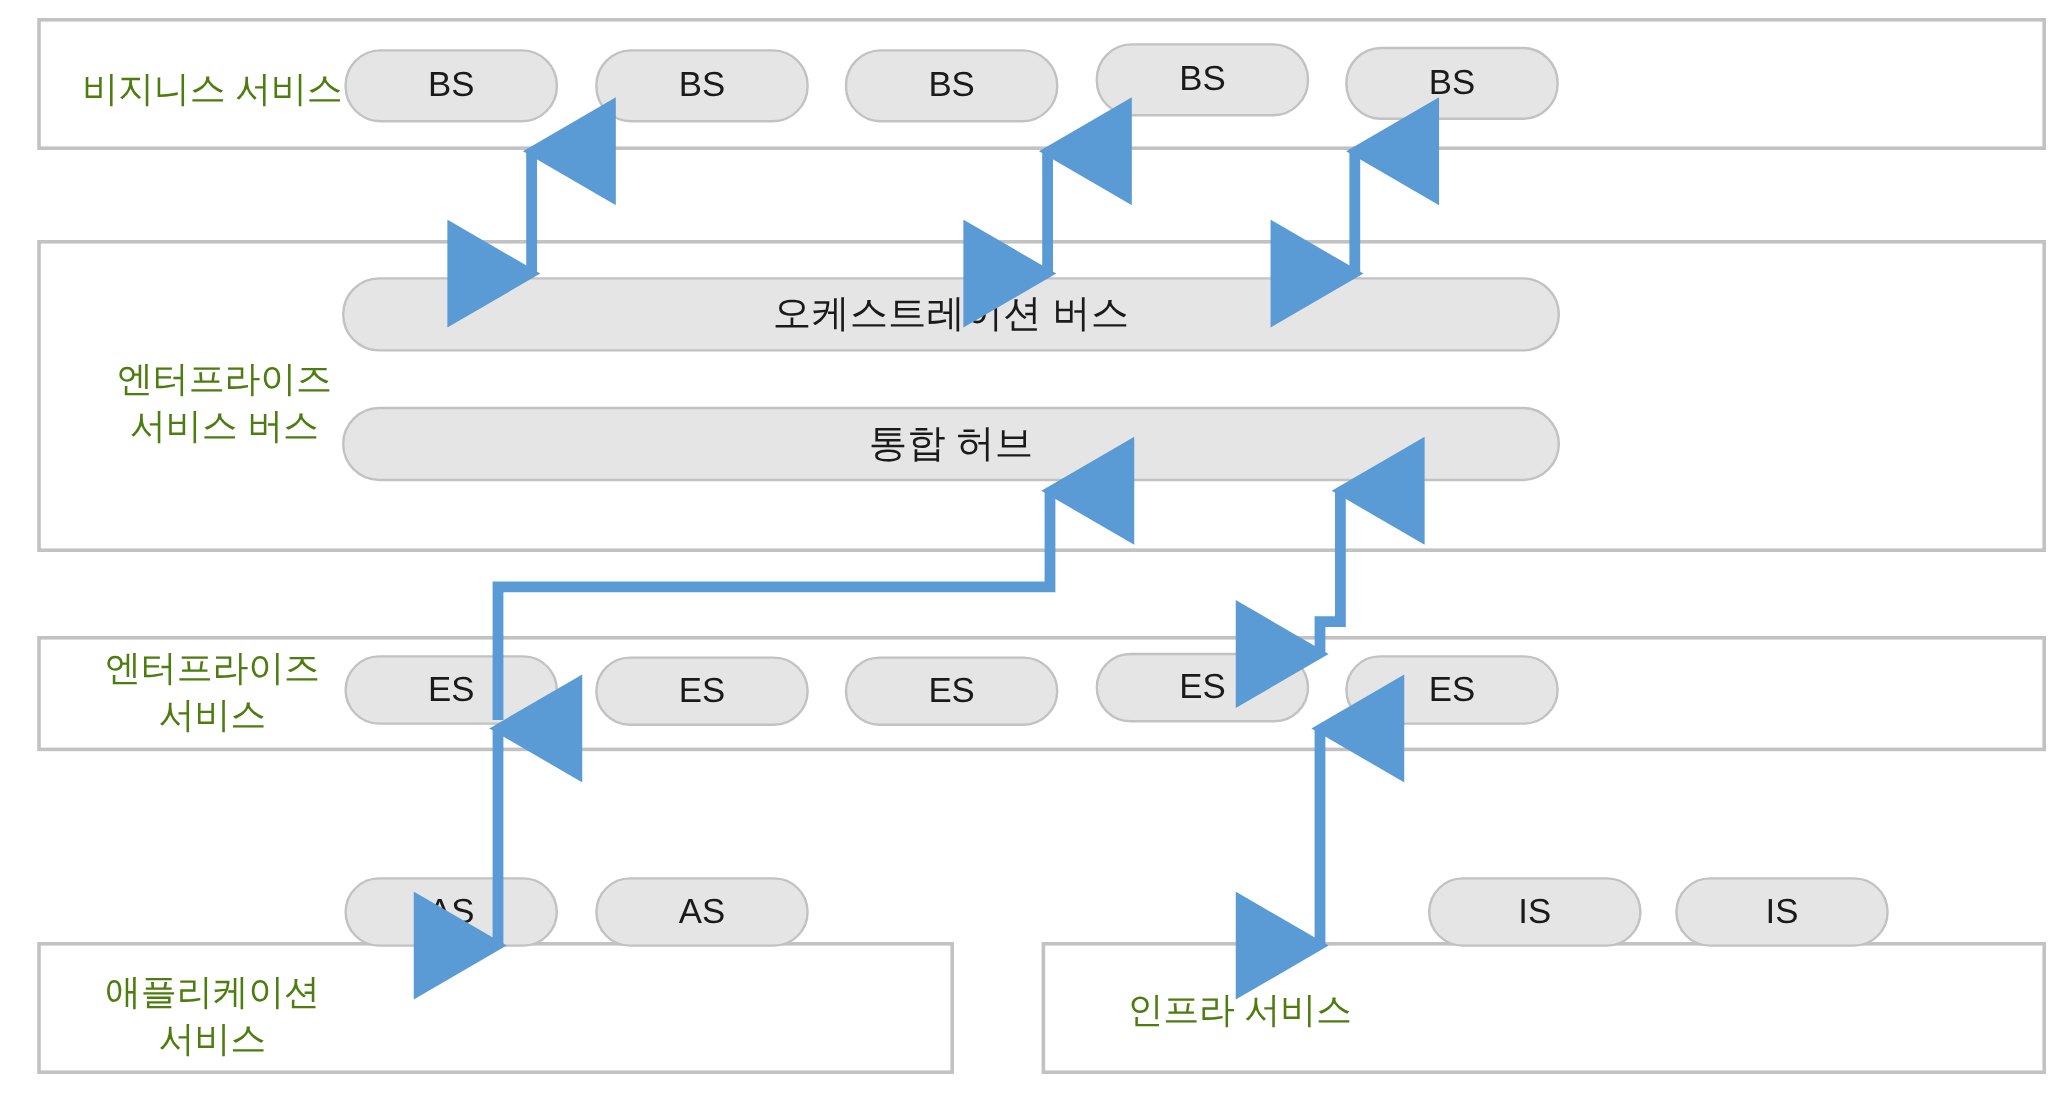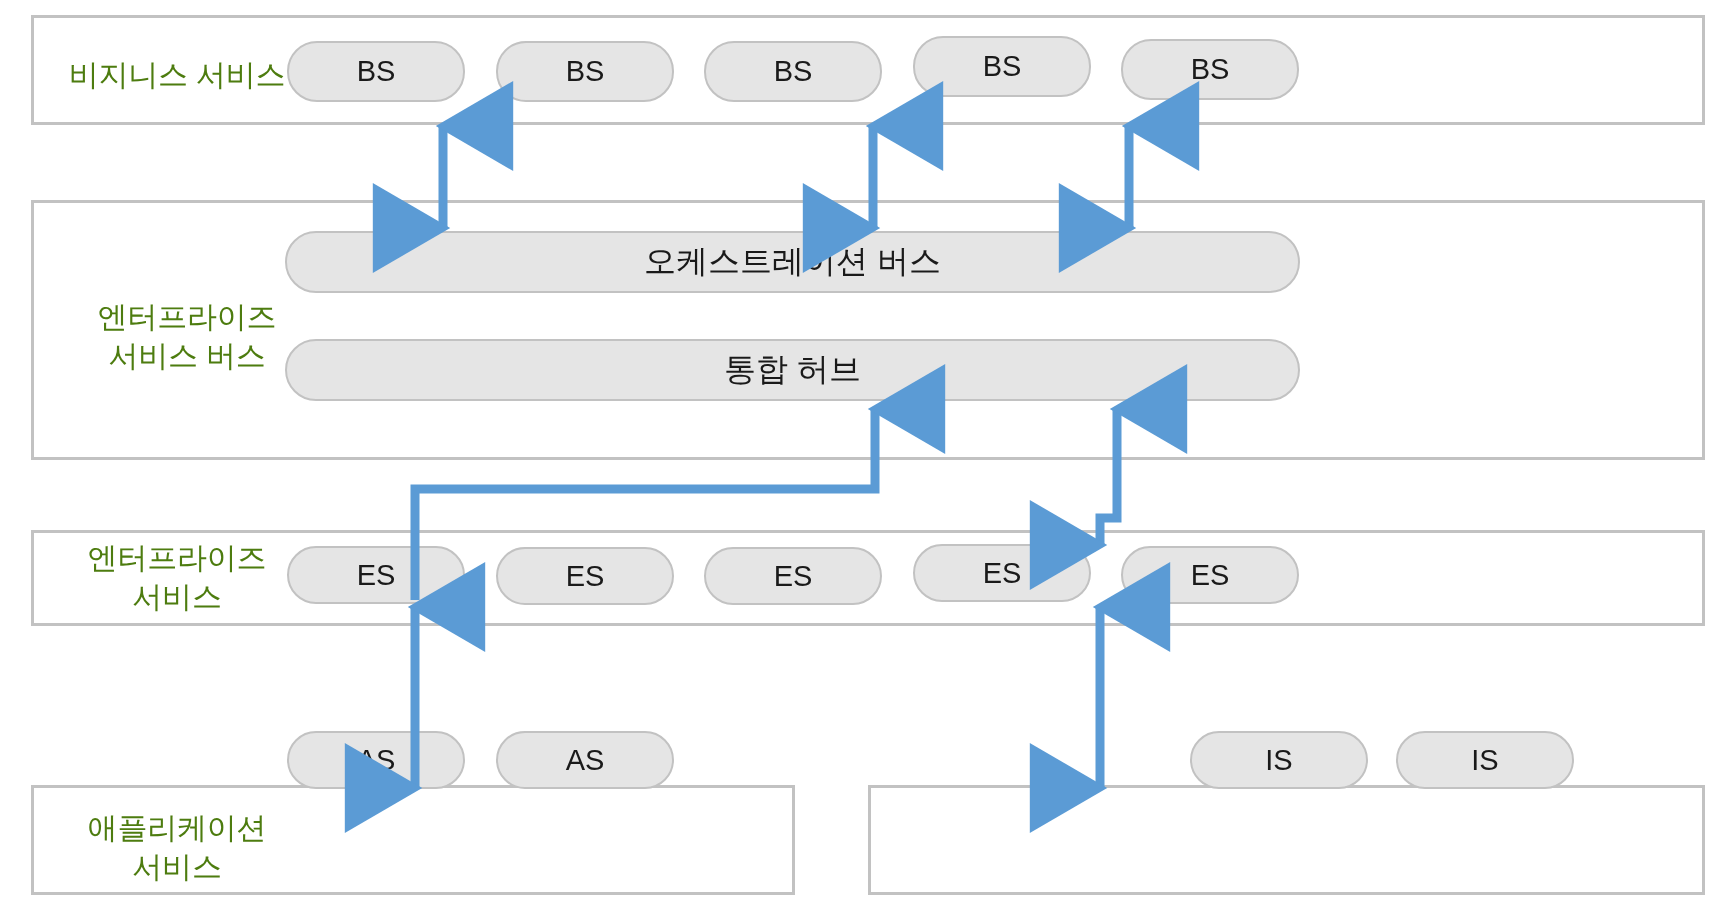--- a/index.html
+++ b/index.html
@@ -98,20 +98,21 @@
   <div class="pill" style="left:1121px; top:546px; width:178px; height:58px;">ES</div>
 
   <div class="layer-box" style="left:31px; top:785px; width:764px; height:110px;"></div>
   <div class="layer-label" style="left:47px; top:793px; width:260px;margin-top:15px;">애플리케이션
 서비스</div>
 
   <div class="pill" style="left:287px; top:731px; width:178px; height:58px; top:731px;">AS</div>
   <div class="pill" style="left:496px; top:731px; width:178px; height:58px;">AS</div>
 
   <div class="layer-box" style="left:868px; top:785px; width:837px; height:110px;"></div>
+  <div class="layer-label" style="left:893px; top:823px; width:280px;">인프라 서비스</div>
 
   <div class="pill" style="left:1190px; top:731px; width:178px; height:58px;">IS</div>
   <div class="pill" style="left:1396px; top:731px; width:178px; height:58px;">IS</div>
 
   <svg id="connectors" viewBox="0 0 1720 924" xmlns="http://www.w3.org/2000/svg">
     <defs>
       <marker id="arrowUp" markerWidth="10" markerHeight="10" refX="5" refY="1.2" orient="auto-start-reverse" markerUnits="strokeWidth">
         <path d="M0,9 L5,0.4 L10,9 Z" fill="#5B9BD5"></path>
       </marker>
       <marker id="arrowDown" markerWidth="10" markerHeight="10" refX="5" refY="1.2" orient="auto" markerUnits="strokeWidth">

